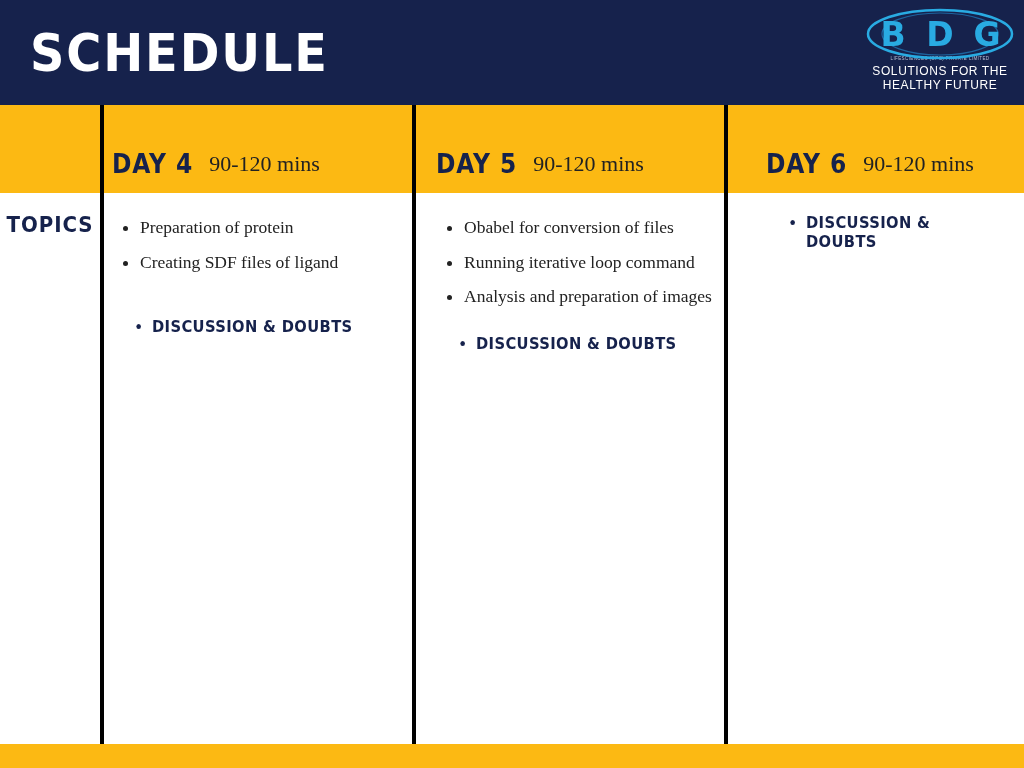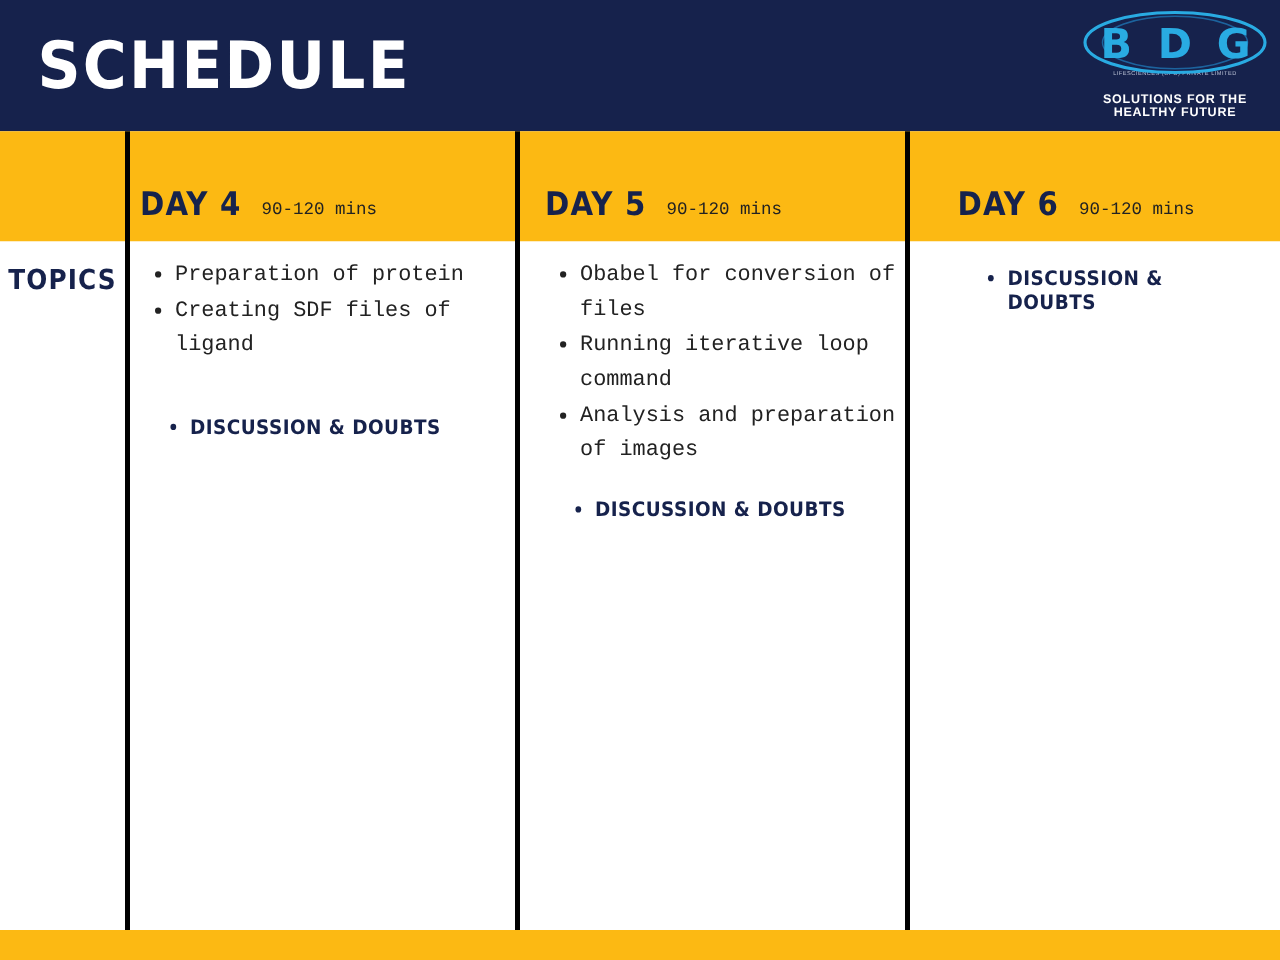--- a/index.html
+++ b/index.html
@@ -57,25 +57,25 @@
     position: relative;
     height: 54px;
   }
   .logo-sub1 {
     font-size: 4.5px;
     color: #b9c0d4;
     letter-spacing: 0.4px;
     margin-top: -6px;
   }
   .logo-sub2 {
-    font-size: 10px;
+    font-size: 12px;
     color: #ffffff;
     letter-spacing: 0.6px;
-    margin-top: 13px;
-    font-weight: bold;
+    margin-top: 3px;
+    font-weight: normal;
   }
 
   
   .yellow-band {
     position: absolute;
     left: 0;
     top: 105px;
     width: 1024px;
     height: 88px;
     background: #fcb913;
@@ -140,39 +140,40 @@
     font-weight: bold;
     color: #16224c;
     letter-spacing: 1px;
     text-transform: uppercase;
     transform: scaleX(0.9);
     transform-origin: left bottom;
     line-height: 1;
     padding-bottom: 16px;
   }
   .day-dur {
-    font-family: Liberation Mono, monospace;
-    font-size: 14px;
+    font-family: Liberation Serif, serif;
+    font-size: 22px;
     color: #222222;
     line-height: 1;
     padding-bottom: 18px;
     padding-left: 7px;
   }
 
   .topics-list {
     margin: 0;
     padding: 14px 8px 0 36px;
     list-style: disc;
   }
   .topics-list li {
-    font-family: Liberation Mono, monospace;
+    font-family: Liberation Serif, serif;
     font-size: 17.5px;
     color: #222222;
     line-height: 1.58;
     margin-bottom: 1px;
+    margin-top: 7px;
   }
   .discussion-list {
     margin: 2px;
     padding: 0 8px 0 46px;
     list-style: disc;
   }
   .discussion-list li {
     font-family: "DejaVu Sans", sans-serif;
     font-size: 16px;
     font-weight: bold;

